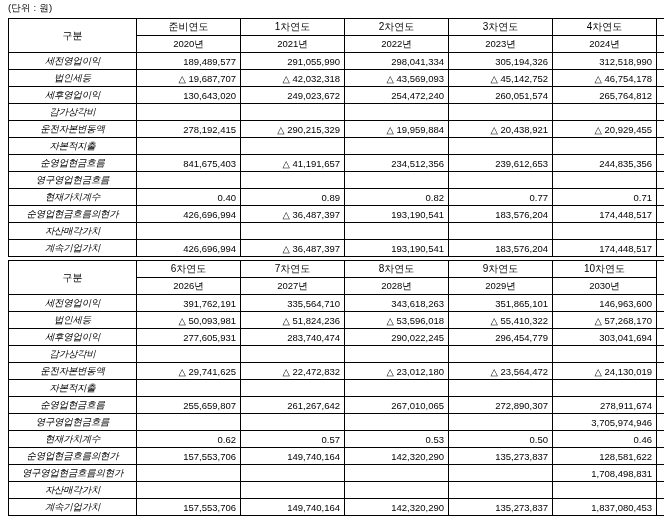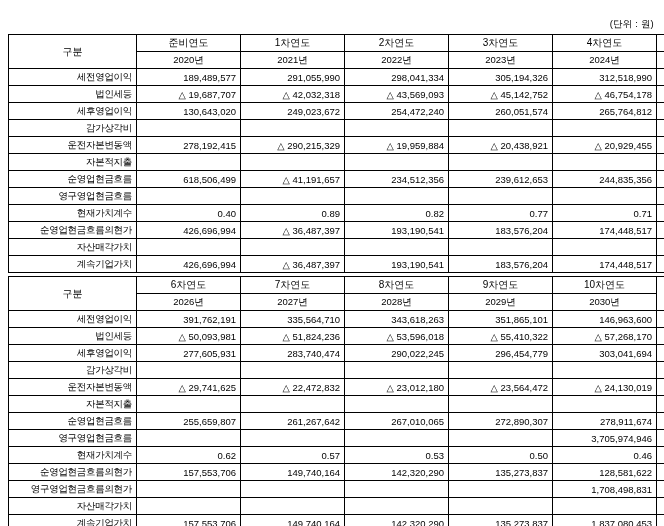--- a/index.html
+++ b/index.html
@@ -16,23 +16,23 @@
     overflow: hidden;
   }
   .page {
     width: 664px;
     height: 526px;
     position: relative;
     box-sizing: border-box;
     padding: 0 8px;
   }
   .unit-line {
-    text-align: right;
-    font-size: 9.5px;
-    padding: 18px 2px 3px 0;
+    text-align: left;
+    font-size: 9.5px;
+    padding: 2px 2px 3px 0;
     letter-spacing: 0.2px;
   }
   table.fin {
     border-collapse: collapse;
     width: 648px;
     table-layout: fixed;
   }
   table.fin td, table.fin th {
     border: 1px solid #000000;
     font-weight: normal;
@@ -41,23 +41,24 @@
     padding: 0 4px;
     box-sizing: border-box;
     overflow: hidden;
     white-space: nowrap;
   }
   table.fin th.hdr {
     text-align: center;
     font-size: 10px;
   }
   td.label {
-    text-align: right;
+    text-align: center;
     font-size: 9.5px;
     letter-spacing: -0.3px;
+    font-style: italic;
   }
   td.num {
     text-align: right;
     font-size: 9.5px;
     font-variant-numeric: tabular-nums;
   }
   td.yr {
     text-align: center;
     font-size: 9.5px;
   }
@@ -150,21 +151,21 @@
           <td class="label">자본적지출</td>
           <td class="num"></td>
           <td class="num"></td>
           <td class="num"></td>
           <td class="num"></td>
           <td class="num"></td>
           <td class="num"></td>
         </tr>
         <tr>
           <td class="label">순영업현금흐름</td>
-          <td class="num">618,506,499</td>
+          <td class="num">841,675,403</td>
           <td class="num">△ 41,191,657</td>
           <td class="num">234,512,356</td>
           <td class="num">239,612,653</td>
           <td class="num">244,835,356</td>
           <td class="num">250,183,405</td>
         </tr>
         <tr>
           <td class="label">영구영업현금흐름</td>
           <td class="num"></td>
           <td class="num"></td>

